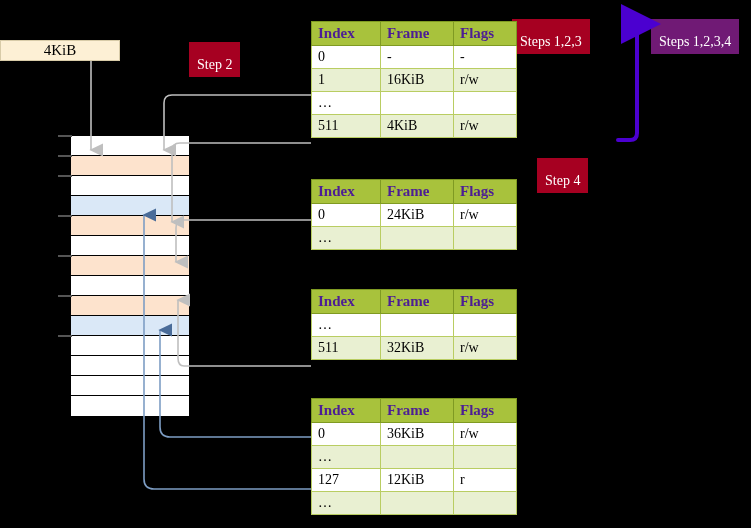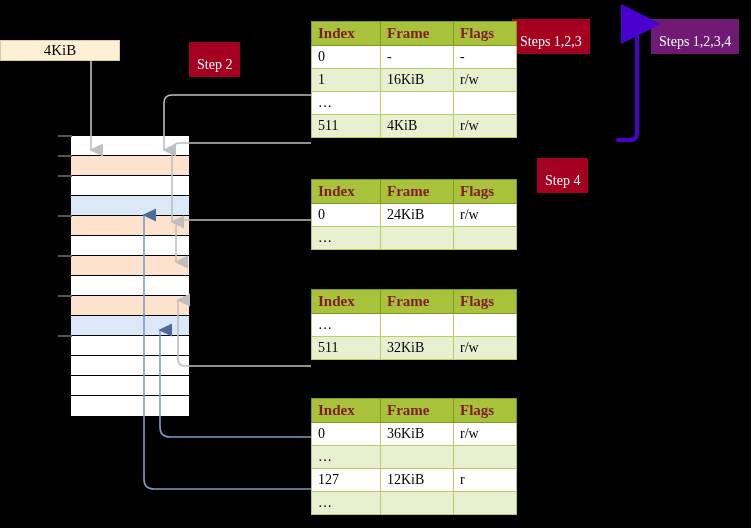--- a/index.html
+++ b/index.html
@@ -25,21 +25,21 @@
   .mem-row.white{background:#ffffff;}
   .mem-row.orange{background:#fde3cd;}
   .mem-row.blue{background:#dae8f7;}
 
   
   .tick{position:absolute;left:58px;width:14px;height:0;border-top:2px solid #555;}
 
   
   .ptable{position:absolute;border-collapse:collapse;font-size:14px;
           background:#fff;border:1px solid #999;}
-  .ptable th{background:#a8c23c;color:#7f1d1d;font-weight:bold;font-size:15px;
+  .ptable th{background:#a8c23c;color:#4c1d95;font-weight:bold;font-size:15px;
           text-align:left;padding:3px 6px;border:1px solid #7f9a22;white-space:nowrap;}
   .ptable td{padding:3px 6px;border:1px solid #b9cd62;color:#000;height:16px;
           white-space:nowrap;}
   .ptable tr.alt td{background:#e9f0d2;}
   .ptable tr.plain td{background:#ffffff;}
   .ptable td.hl{background:#ffff99;}
   .c-index{width:56px;}
   .c-frame{width:60px;}
   .c-flags{width:50px;}
 

